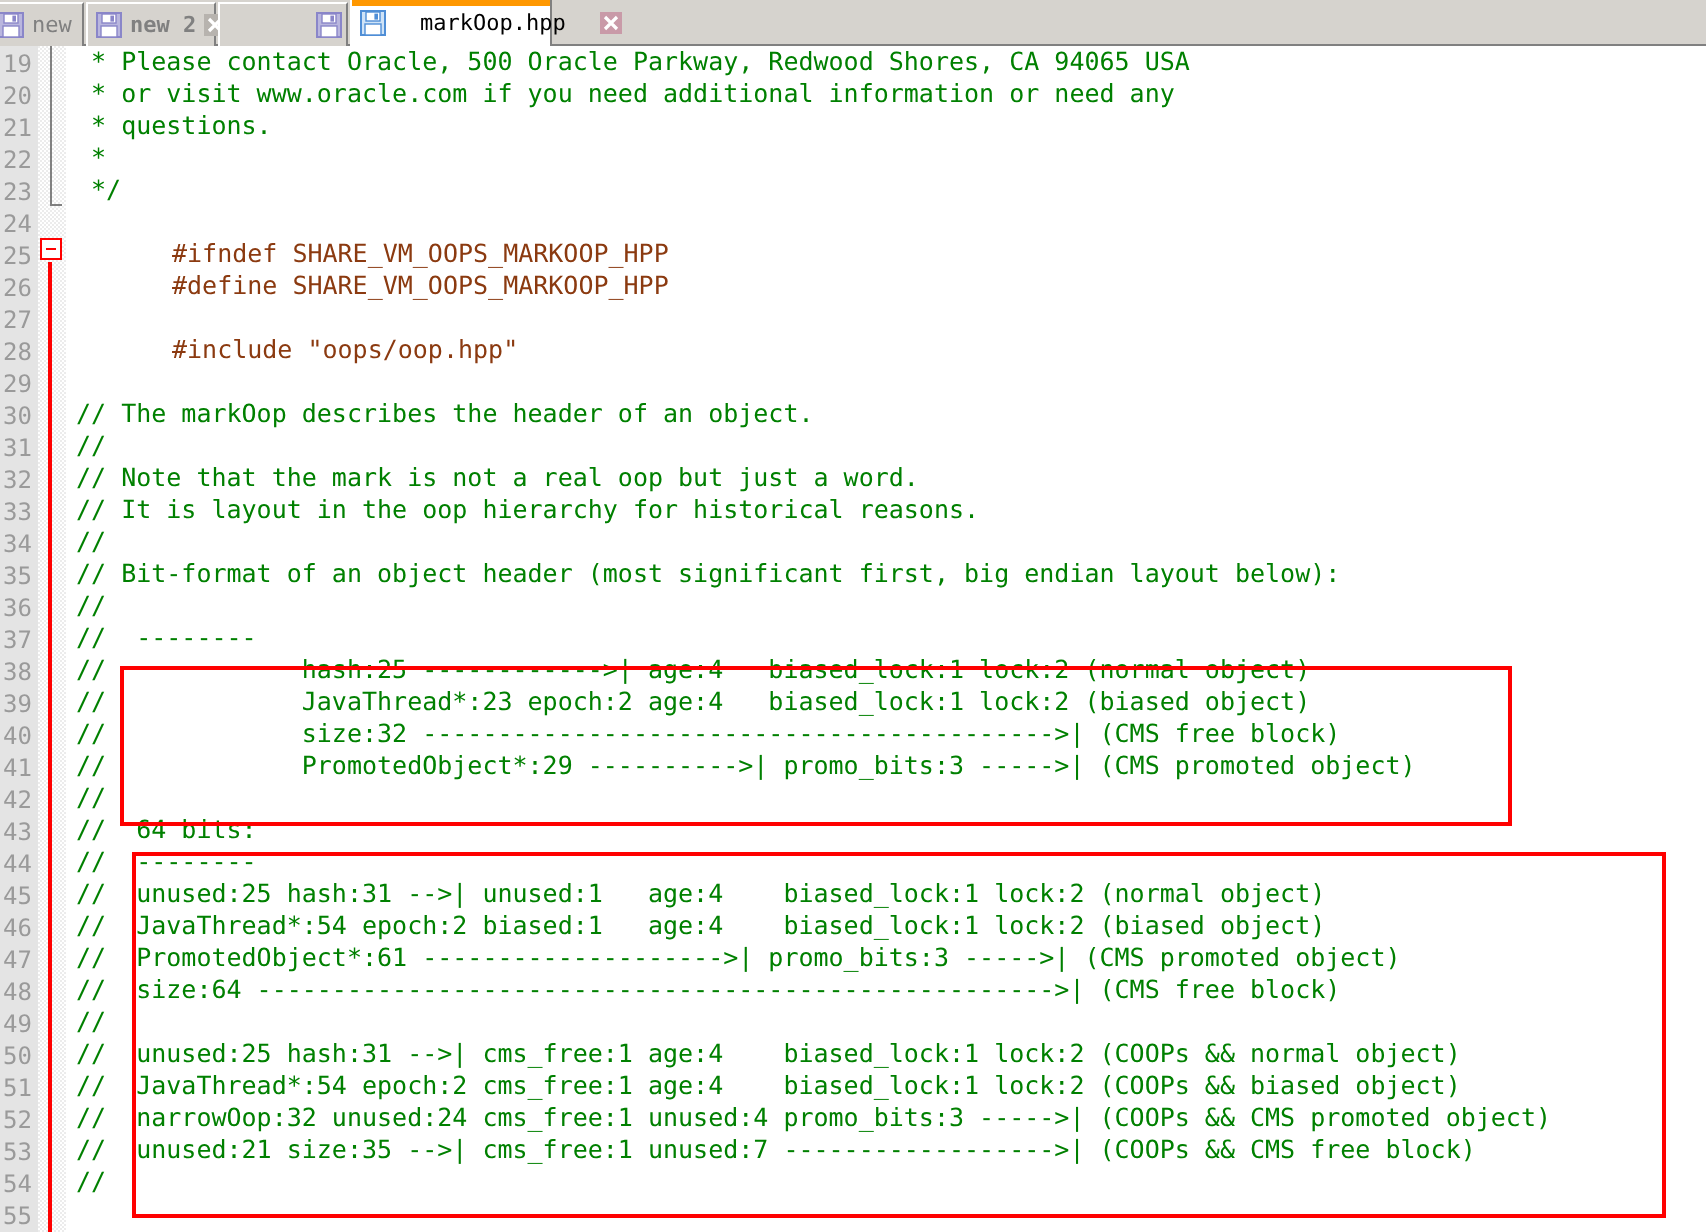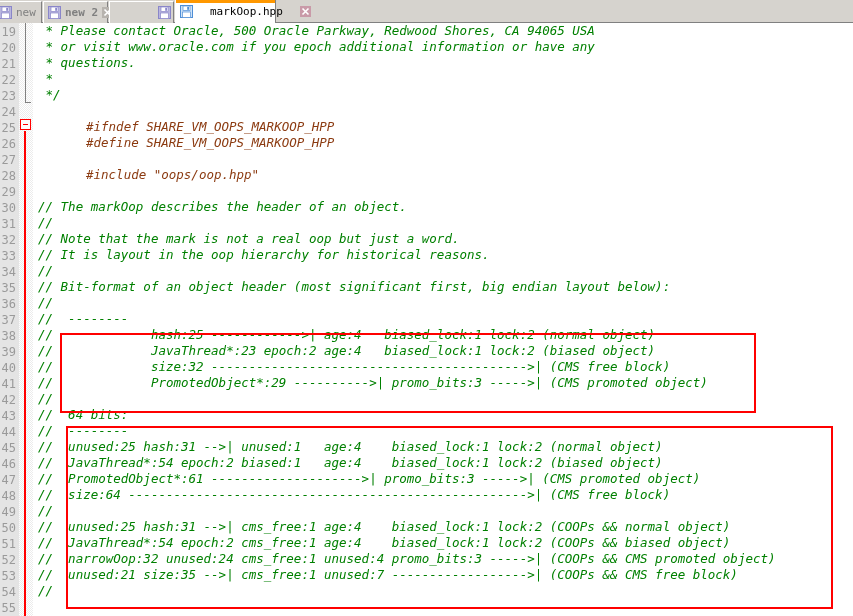--- a/index.html
+++ b/index.html
@@ -161,21 +161,20 @@
   }
   .cline {
     position: relative;
     height: 16px;
     line-height: 16px;
     font-family: "DejaVu Sans Mono", monospace;
     font-size: 12.5px;
     white-space: pre;
     color: #000000;
     padding-left: 5px;
-    font-style: italic;
   }
   .cmt   { color: #008000; }
   .pre   { color: #8b3a10; margin-left: 48px; }
 
   
   .annot-box {
     position: absolute;
     border: 2px solid #ff0000;
     box-sizing: border-box;
     pointer-events: none;
@@ -286,21 +285,21 @@
 
   <div id="foldmargin">
     <div class="fold-line-gray" style="left:6px; top:0px; height:79px;"></div>
     <div class="fold-line-gray-foot" style="left:6px; top:79px; width:6px;"></div>
     <div class="fold-box" style="left:1px; top:96px;"></div>
     <div class="fold-line-red" style="left:5px; top:108px; height:485px;"></div>
   </div>
 
   <div id="code">
       <div class="cline"><span class="cmt"> * Please contact Oracle, 500 Oracle Parkway, Redwood Shores, CA 94065 USA</span></div>
-      <div class="cline"><span class="cmt"> * or visit www.oracle.com if you epoch additional information or have any</span></div>
+      <div class="cline"><span class="cmt"> * or visit www.oracle.com if you need additional information or need any</span></div>
       <div class="cline"><span class="cmt"> * questions.</span></div>
       <div class="cline"><span class="cmt"> *</span></div>
       <div class="cline"><span class="cmt"> */</span></div>
       <div class="cline"><span></span></div>
       <div class="cline"><span class="pre">#ifndef SHARE_VM_OOPS_MARKOOP_HPP</span></div>
       <div class="cline"><span class="pre">#define SHARE_VM_OOPS_MARKOOP_HPP</span></div>
       <div class="cline"><span></span></div>
       <div class="cline"><span class="pre">#include "oops/oop.hpp"</span></div>
       <div class="cline"><span></span></div>
       <div class="cline"><span class="cmt">// The markOop describes the header of an object.</span></div>

